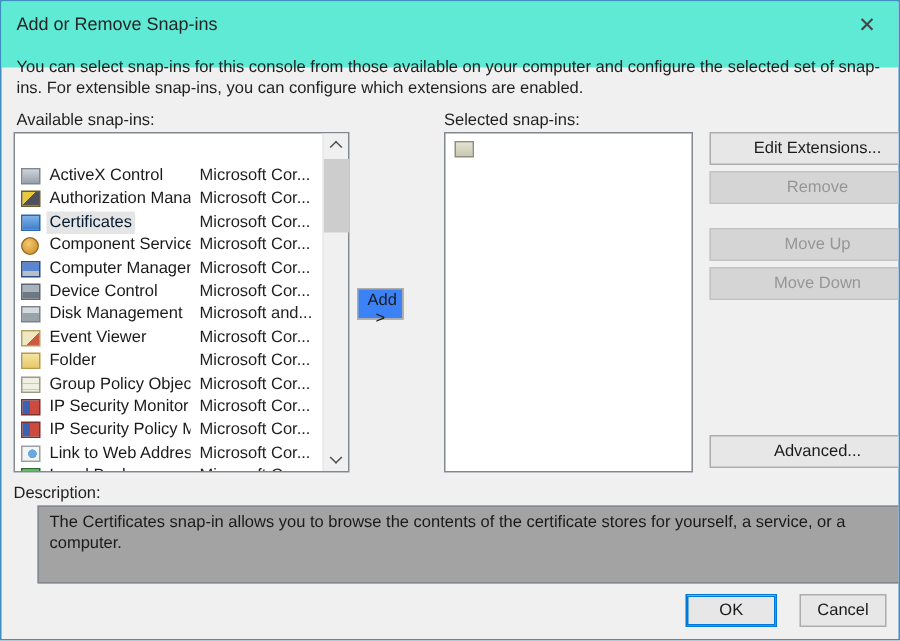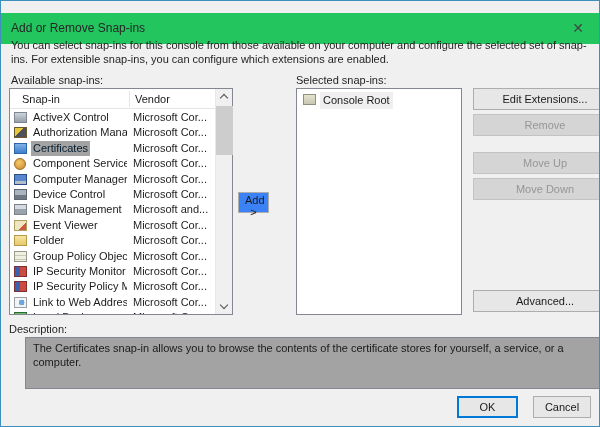--- a/index.html
+++ b/index.html
@@ -3,21 +3,21 @@
 <meta charset="utf-8">
 <style>
   html,body { margin:0; padding:0; background:#cfd8dc; }
   * { box-sizing:border-box; }
   .dialog {
     position:relative; width:600px; height:427px;
     background:#f0f0f0; border:1px solid #3e8fbe;
     font-family:"Liberation Sans", sans-serif; font-size:11px; color:#1a1a1a;
     overflow:hidden;
   }
-  .titlebar { position:absolute; left:0; top:12px; width:100%; height:31px; background:#22c55e; }
+  .titlebar { position:absolute; left:0; top:0; width:100%; height:44px; background:#5eead4; }
   .title { position:absolute; left:10px; top:8px; font-size:12px; color:#262626; }
   .close-btn { position:absolute; right:10px; top:4px; width:22px; height:22px; text-align:center;
     line-height:22px; font-size:14px; color:#444; cursor:default; }
   .intro { position:absolute; left:10px; top:38px; width:582px; line-height:13.5px; color:#201f1e; }
   .panel-label { position:absolute; color:#201f1e; }
   .lbl-available { left:10px; top:73px; }
   .lbl-selected  { left:295px; top:73px; }
   .lbl-desc      { left:8px; top:322px; }
 
   .listview { position:absolute; left:8px; top:87px; width:224px; height:227px;
@@ -25,21 +25,21 @@
   .lv-header { position:absolute; left:0; top:0; right:17px; height:20px; background:#ffffff;
     border-bottom:1px solid #e5e5e5; }
   .lv-col1 { position:absolute; left:12px; top:4px; }
   .lv-col2 { position:absolute; left:125px; top:4px; }
   .lv-colsep { position:absolute; left:119px; top:2px; width:1px; height:16px; background:#e5e5e5; }
   .lv-rows { position:absolute; left:0; top:21px; right:17px; bottom:0; overflow:hidden;text-decoration:underline; }
   .lv-row { position:relative; height:15.4px; line-height:15.4px; white-space:nowrap; }
   .lv-row .icon { position:absolute; left:4px; top:2px; }
   .row-name { position:absolute; left:21px; top:0; max-width:96px; overflow:hidden; padding:0 2px; }
   .row-vendor { position:absolute; left:123px; top:0; color:#201f1e; }
-  .lv-row.selected .row-name { background:#a3a3a3; color:#041a2e; }
+  .lv-row.selected .row-name { background:#e5e5e5; color:#041a2e; }
 
   .icon { display:inline-block; width:13px; height:11px; border:1px solid #777; }
   .icon-activex-control { background:linear-gradient(180deg,#cdd3da,#97a0aa); border-color:#7e8790; }
   .icon-authorization-manager { background:linear-gradient(135deg,#e8c93e 45%,#50505a 45%); border-color:#6b5b28; }
   .icon-certificates { background:linear-gradient(180deg,#7fb2e8,#3f7ecb); border-color:#2b66a8; }
   .icon-component-services { background:radial-gradient(circle at 40% 35%,#f5c96a,#c9872a); border-color:#9a6a1e; border-radius:50%; width:12px; height:12px; }
   .icon-computer-management { background:linear-gradient(180deg,#5a86d0 65%,#b8bec6 65%); border-color:#2b4d86; }
   .icon-device-manager { background:linear-gradient(180deg,#aab4be 55%,#6d7883 55%); border-color:#5d6873; }
   .icon-disk-management { background:linear-gradient(180deg,#d4dae0 40%,#9aa2aa 40%); border-color:#7a828a; }
   .icon-event-viewer { background:linear-gradient(135deg,#f0e6c0 60%,#cc5a3e 60%); border-color:#b0a060; }
@@ -95,25 +95,20 @@
     <span class="title">Add or Remove Snap-ins</span>
     <span class="close-btn">✕</span>
   </div>
 
   <div class="intro">You can select snap-ins for this console from those available on your computer and configure the selected set of snap-ins. For extensible snap-ins, you can configure which extensions are enabled.</div>
 
   <div class="panel-label lbl-available">Available snap-ins:</div>
   <div class="panel-label lbl-selected">Selected snap-ins:</div>
 
   <div class="listview">
-    <div class="lv-header">
-      <span class="lv-col1">Snap-in</span>
-      <span class="lv-colsep"></span>
-      <span class="lv-col2">Vendor</span>
-    </div>
     <div class="lv-rows">
         <div class="lv-row">
           <span class="icon icon-activex-control"></span>
           <span class="row-name">ActiveX Control</span>
           <span class="row-vendor">Microsoft Cor...</span>
         </div>
         <div class="lv-row">
           <span class="icon icon-authorization-manager"></span>
           <span class="row-name">Authorization Manager</span>
           <span class="row-vendor">Microsoft Cor...</span>
@@ -189,21 +184,20 @@
         </div>
     </div>
   </div>
 
   <button class="add-btn">Add &gt;</button>
 
   <div class="selected-panel">
     <div>
         <div class="sel-row">
           <span class="icon icon-console-folder"></span>
-          <span class="sel-name">Console Root</span>
         </div>
       </div>
   </div>
 
   <div class="side-buttons">
       <button class="side-btn b-edit-extensions">Edit Extensions...</button>
       <button class="side-btn b-remove" disabled="">Remove</button>
       <button class="side-btn b-move-up" disabled="">Move Up</button>
       <button class="side-btn b-move-down" disabled="">Move Down</button>
       <button class="side-btn b-advanced">Advanced...</button>

